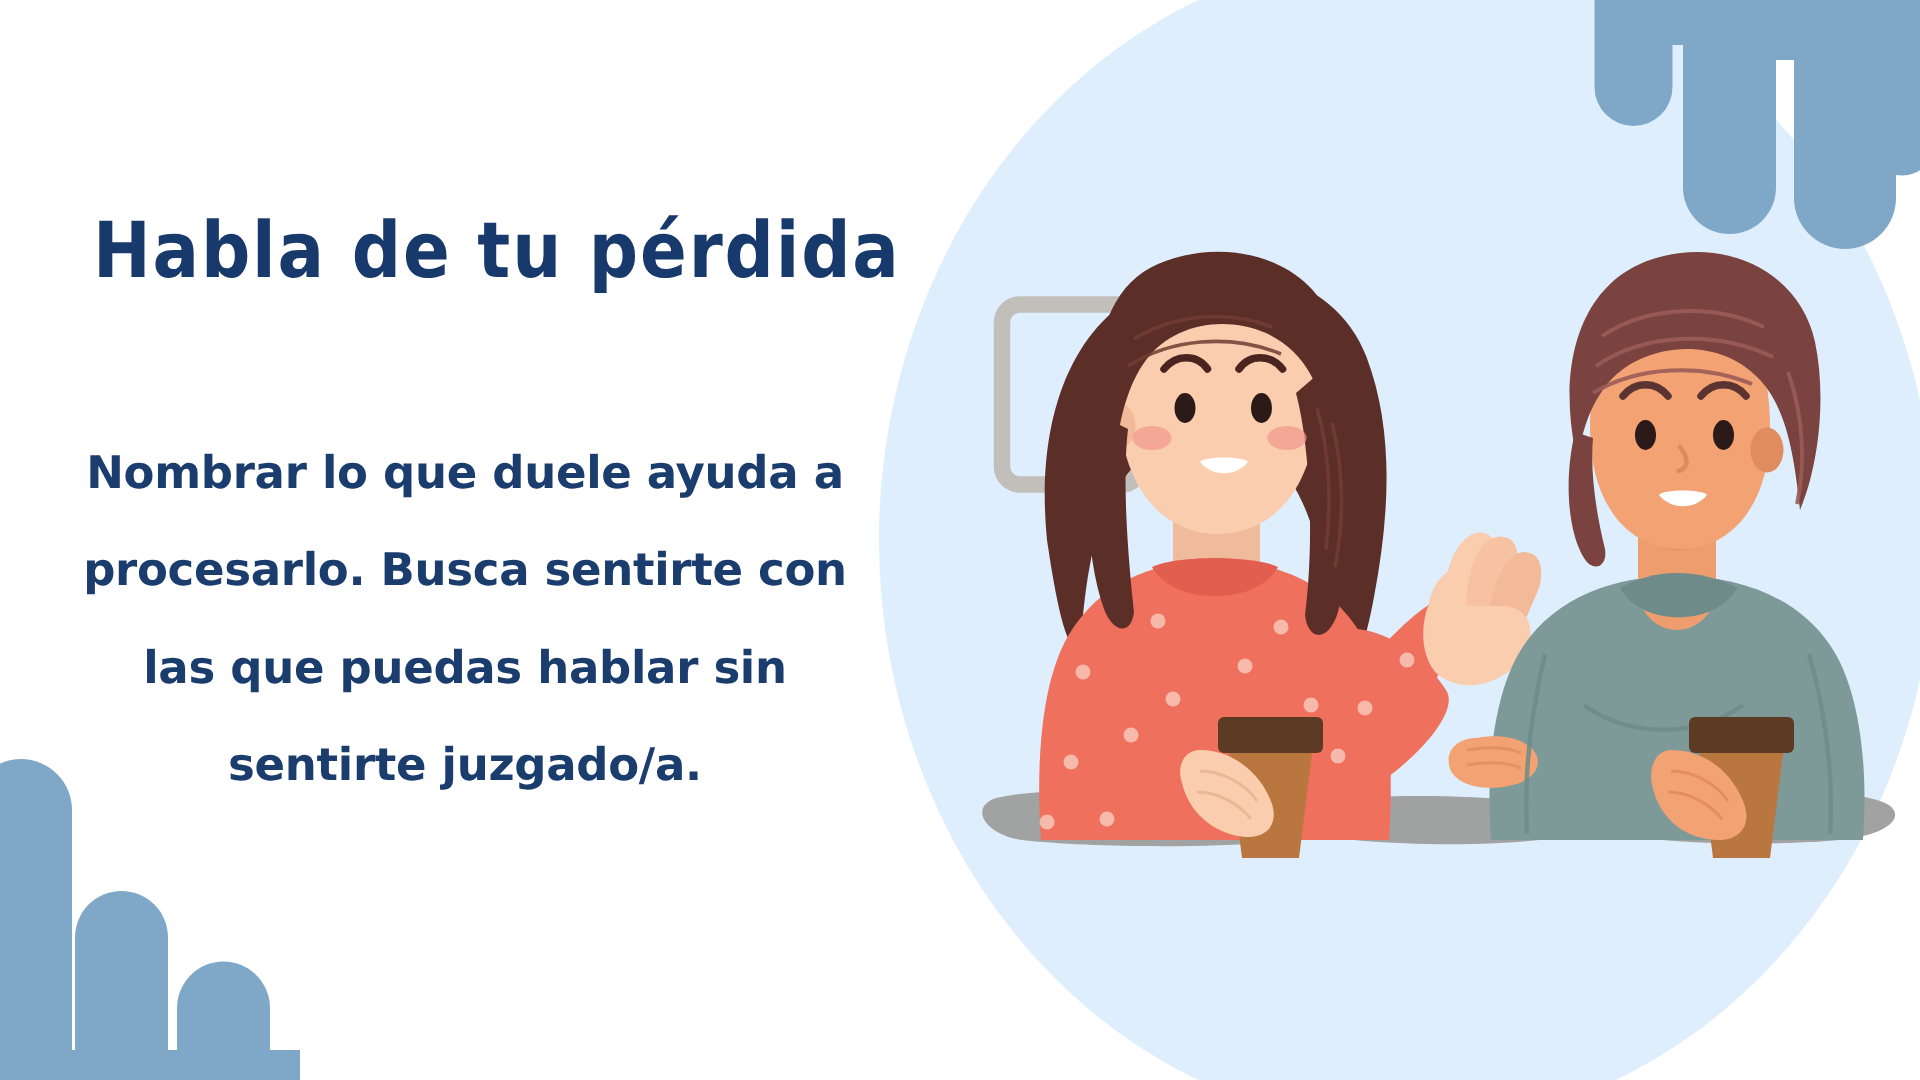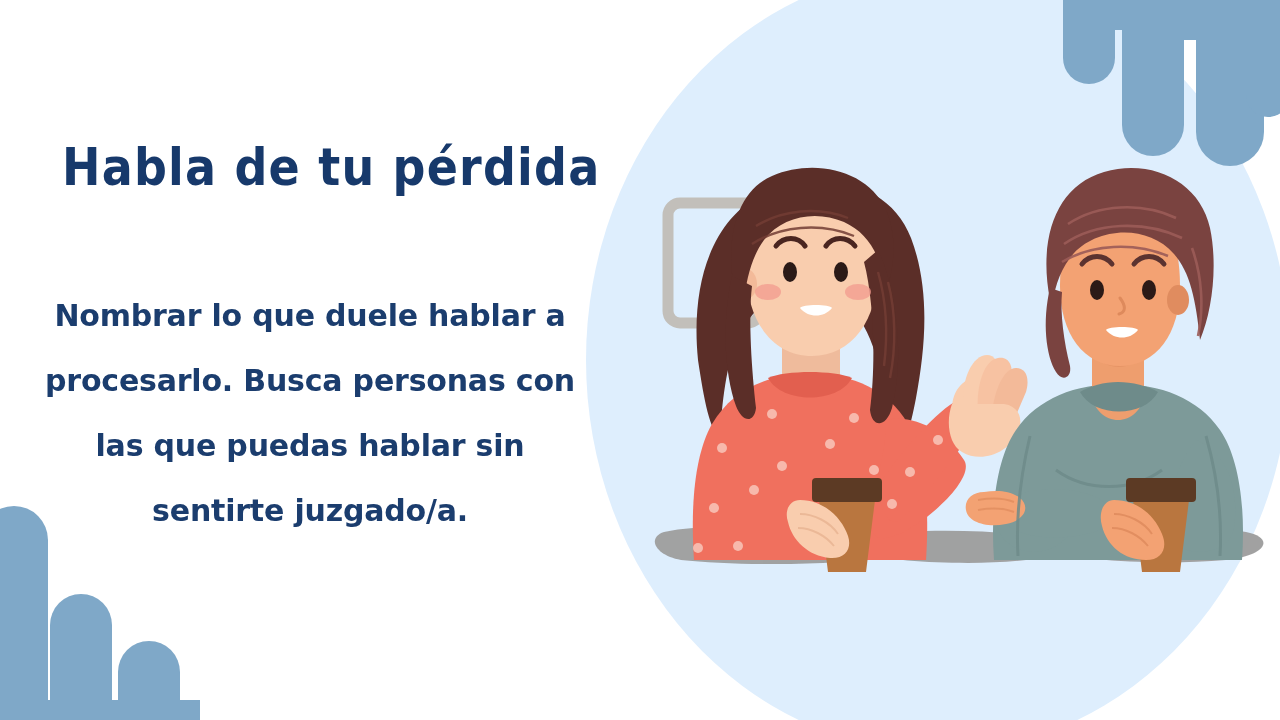--- a/index.html
+++ b/index.html
@@ -316,16 +316,16 @@
       <g stroke="#DE8A5C" stroke-width="2" fill="none" opacity="0.8">
         <path d="M528,514 C542,514 558,522 566,534"></path>
         <path d="M526,528 C540,528 554,536 562,546"></path>
       </g>
     </g>
   </svg>
 
   <div class="text-col">
     <h1 class="slide-title">Habla de tu pérdida</h1>
 
-    <p class="slide-body">Nombrar lo que duele hablar a procesarlo. Busca personas con las que puedas hablar sin sentirte juzgado/a.</p>
+    <p class="slide-body">Nombrar lo que duele ayuda a procesarlo. Busca sentirte con las que puedas hablar sin sentirte juzgado/a.</p>
   </div>
 
 </div>
 
 </body></html>

